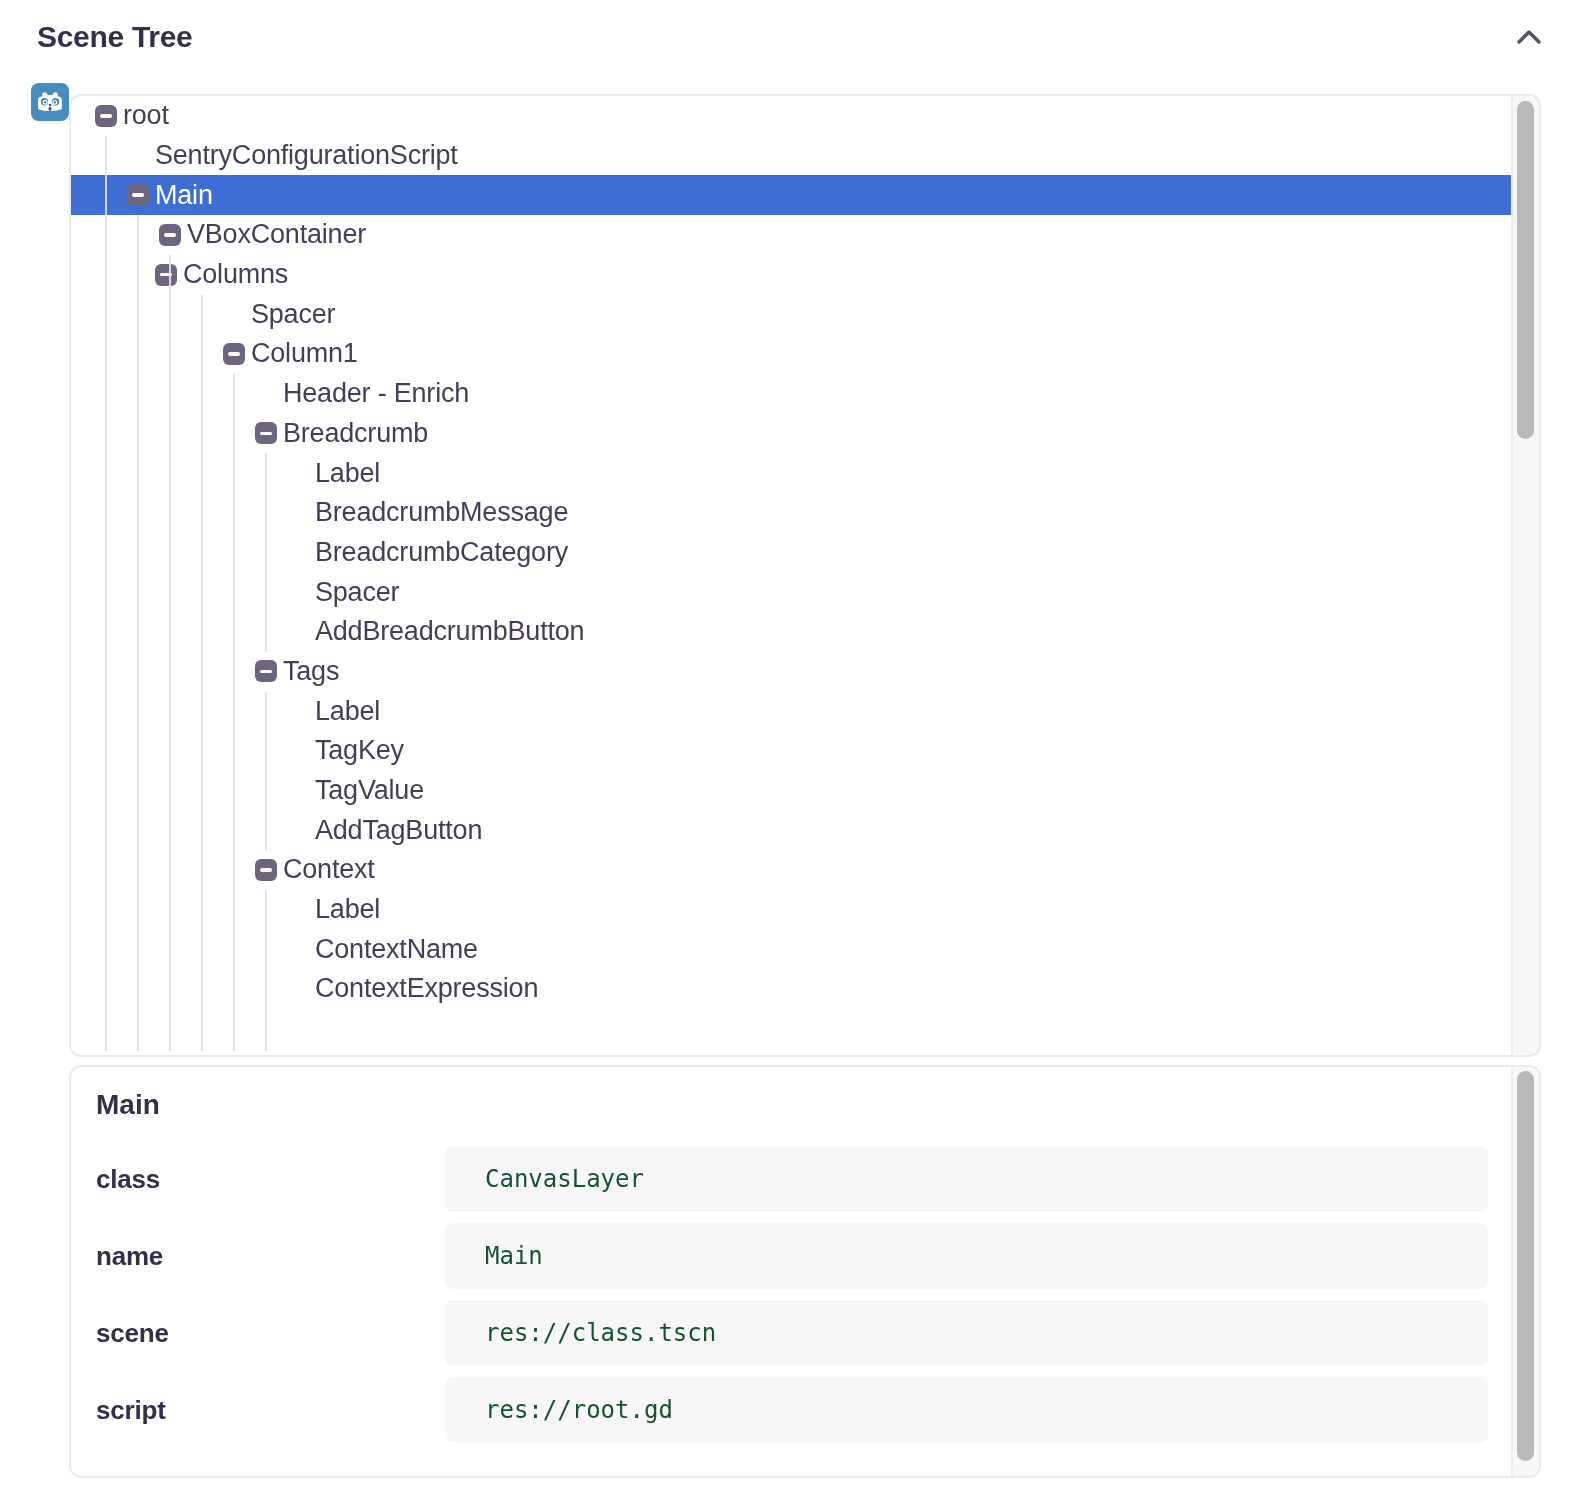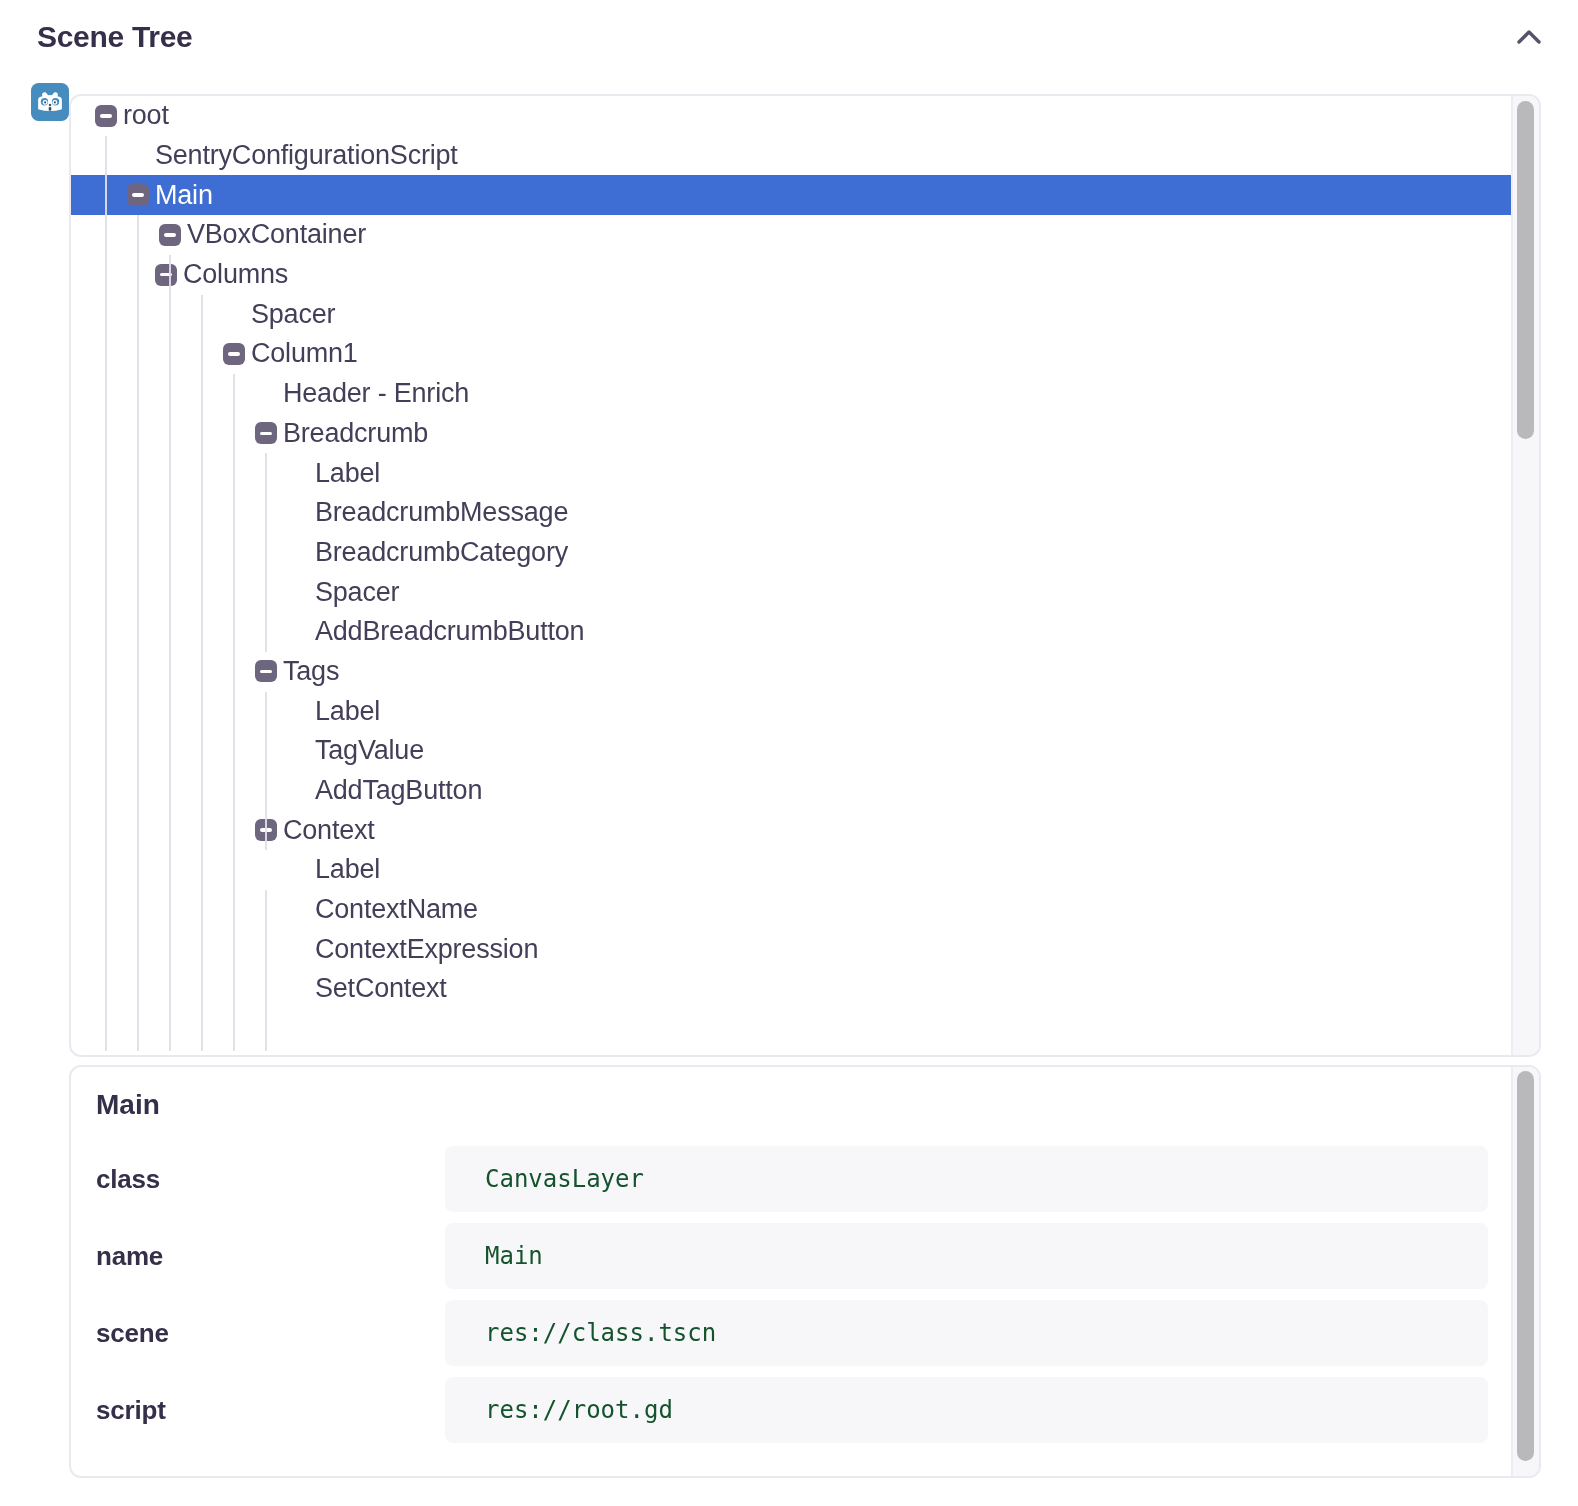--- a/index.html
+++ b/index.html
@@ -249,20 +249,26 @@
         <div class="tree-row" style="padding-left: 216px;">
     <span class="toggle hidden">
             <span class="minus"></span>
           </span>
     <span class="node-label">Label</span>
   </div>
         <div class="tree-row" style="padding-left: 216px;">
     <span class="toggle hidden">
             <span class="minus"></span>
           </span>
+    <span class="node-label">TagKey</span>
+  </div>
+        <div class="tree-row" style="padding-left: 216px;">
+    <span class="toggle hidden">
+            <span class="minus"></span>
+          </span>
     <span class="node-label">TagValue</span>
   </div>
         <div class="tree-row" style="padding-left: 216px;">
     <span class="toggle hidden">
             <span class="minus"></span>
           </span>
     <span class="node-label">AddTagButton</span>
   </div>
         <div class="tree-row" style="padding-left: 184px;">
     <span class="toggle">
@@ -280,26 +286,20 @@
     <span class="toggle hidden">
             <span class="minus"></span>
           </span>
     <span class="node-label">ContextName</span>
   </div>
         <div class="tree-row" style="padding-left: 216px;">
     <span class="toggle hidden">
             <span class="minus"></span>
           </span>
     <span class="node-label">ContextExpression</span>
-  </div>
-        <div class="tree-row" style="padding-left: 216px;">
-    <span class="toggle hidden">
-            <span class="minus"></span>
-          </span>
-    <span class="node-label">SetContext</span>
   </div>
       </div>
     <div class="guides" id="tree-guides">
         <div class="guide" style="left: 34px; top: 39.7px; height: 915.3px;"></div>
         <div class="guide" style="left: 66px; top: 119.1px; height: 835.9px;"></div>
         <div class="guide" style="left: 98px; top: 158.8px; height: 796.2px;"></div>
         <div class="guide" style="left: 130px; top: 198.5px; height: 756.5px;"></div>
         <div class="guide" style="left: 162px; top: 277.9px; height: 677.1px;"></div>
         <div class="guide" style="left: 194px; top: 357.3px; height: 198.5px;"></div>
         <div class="guide" style="left: 194px; top: 595.5px; height: 158.8px;"></div>

